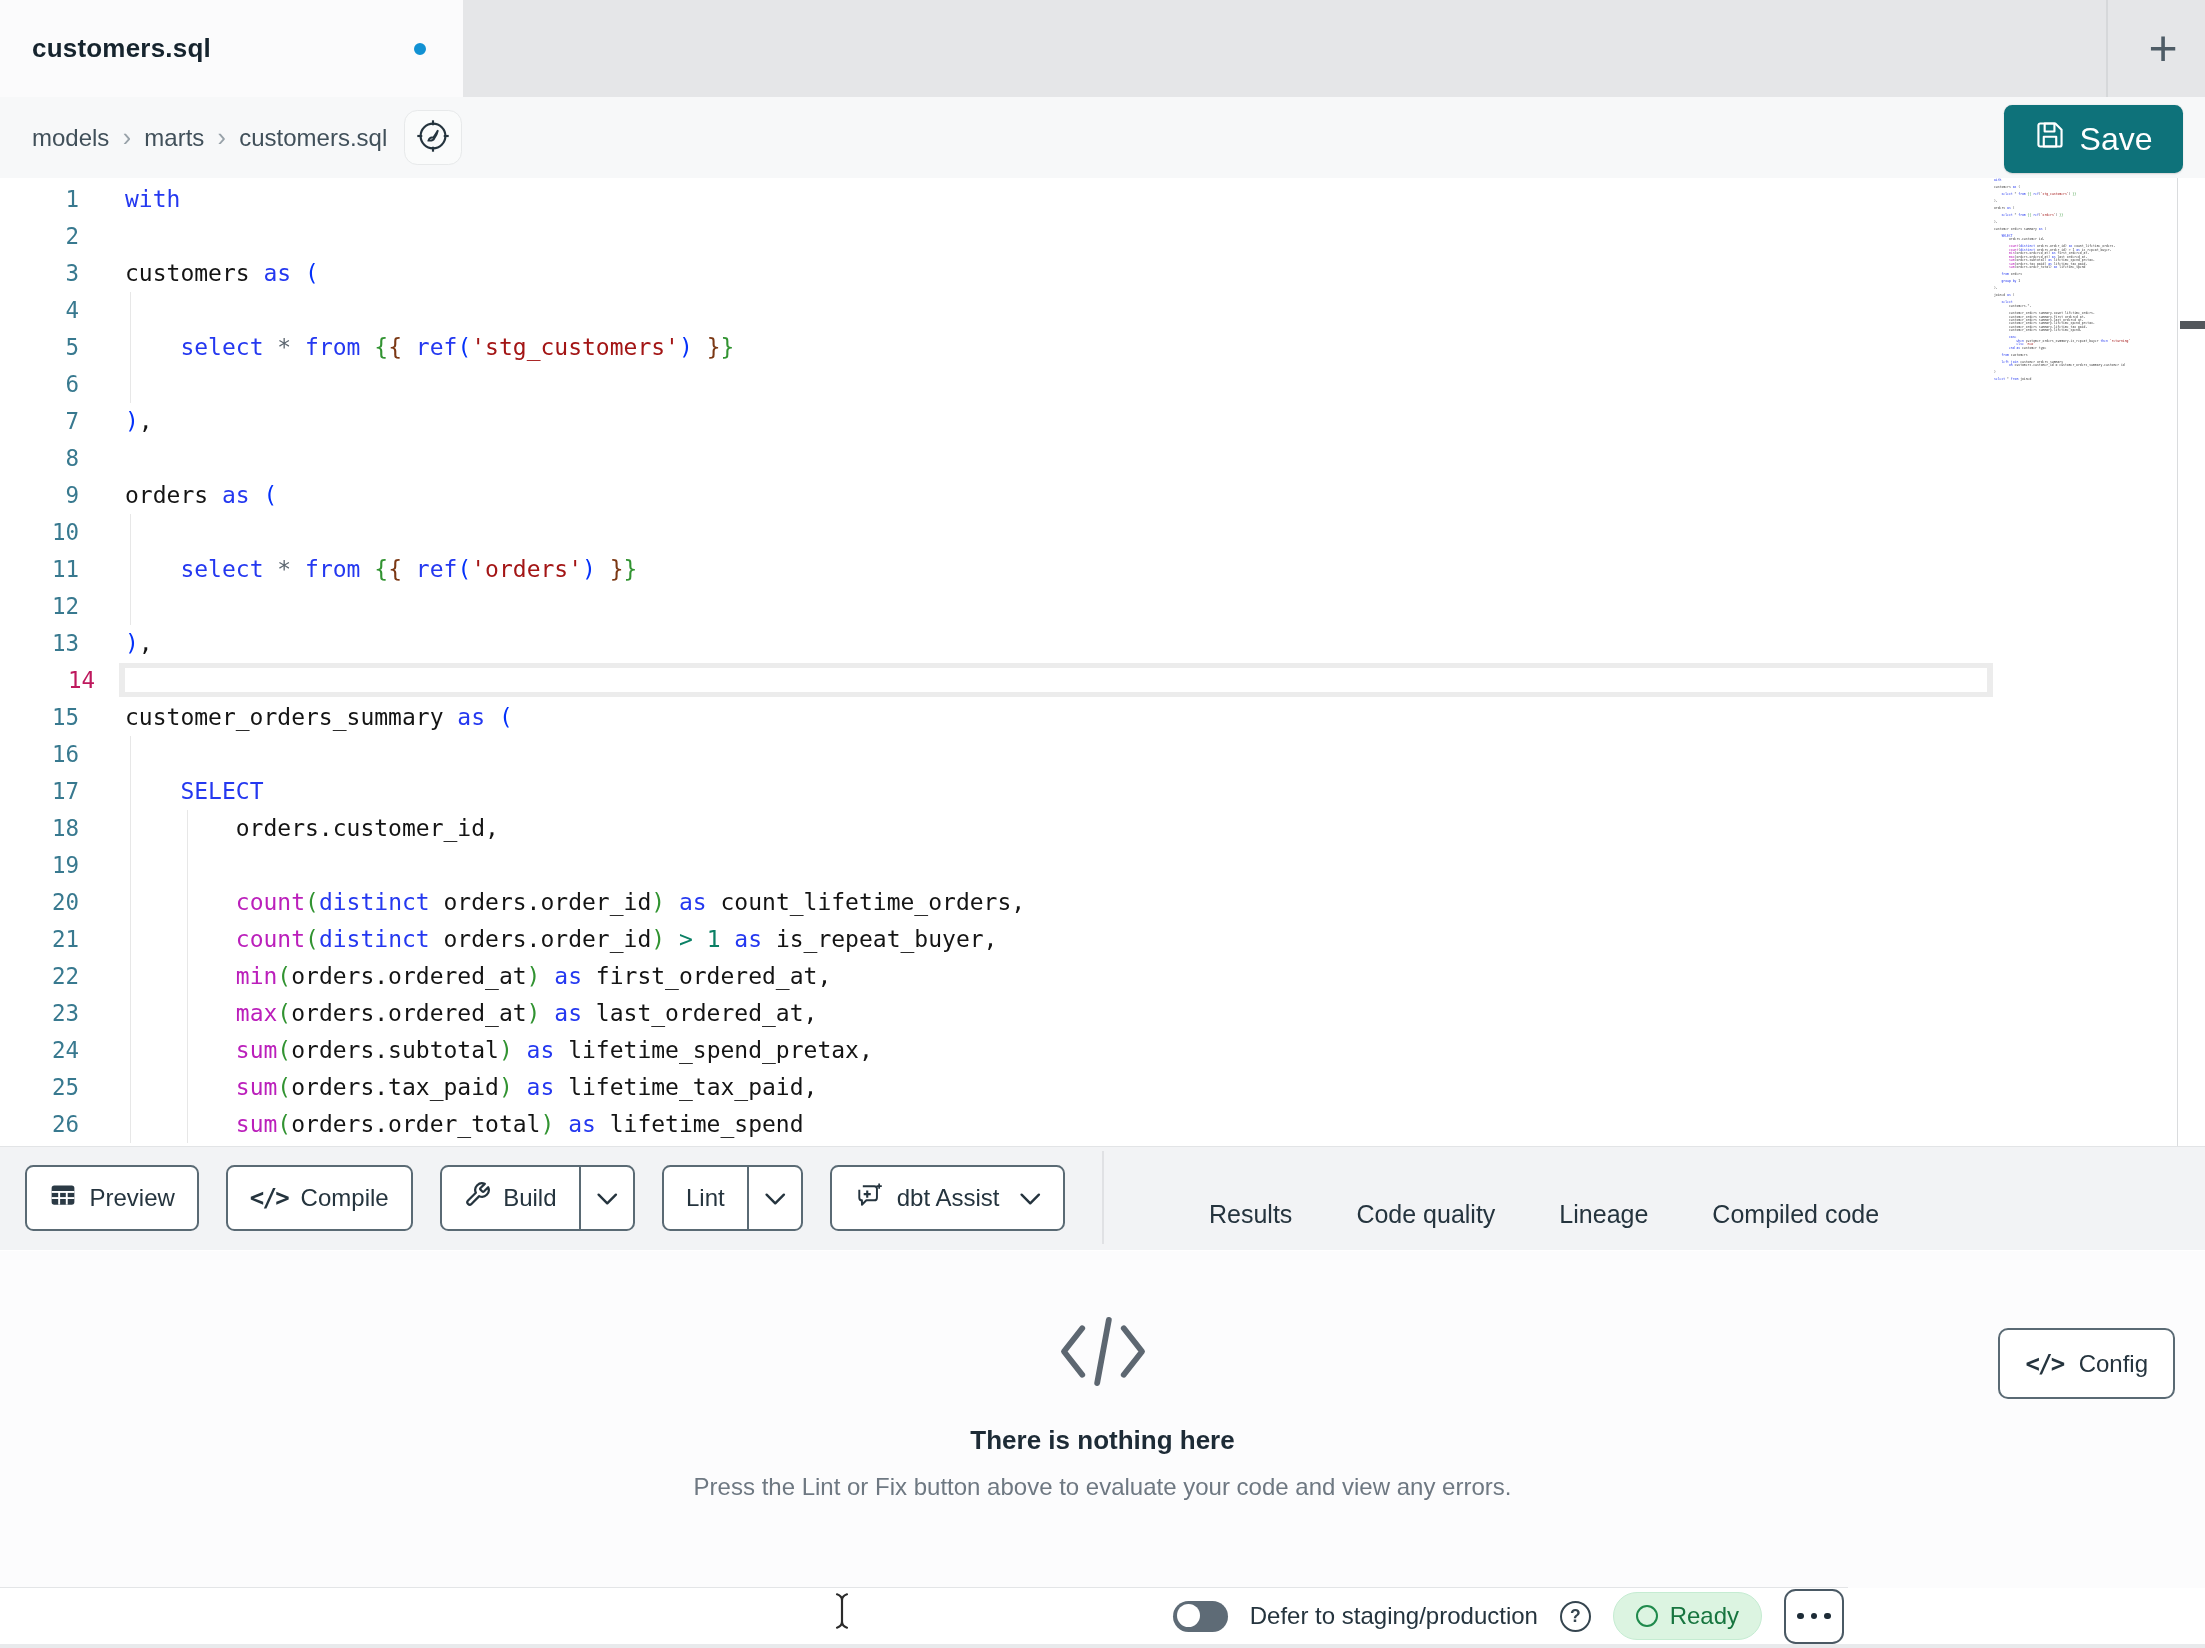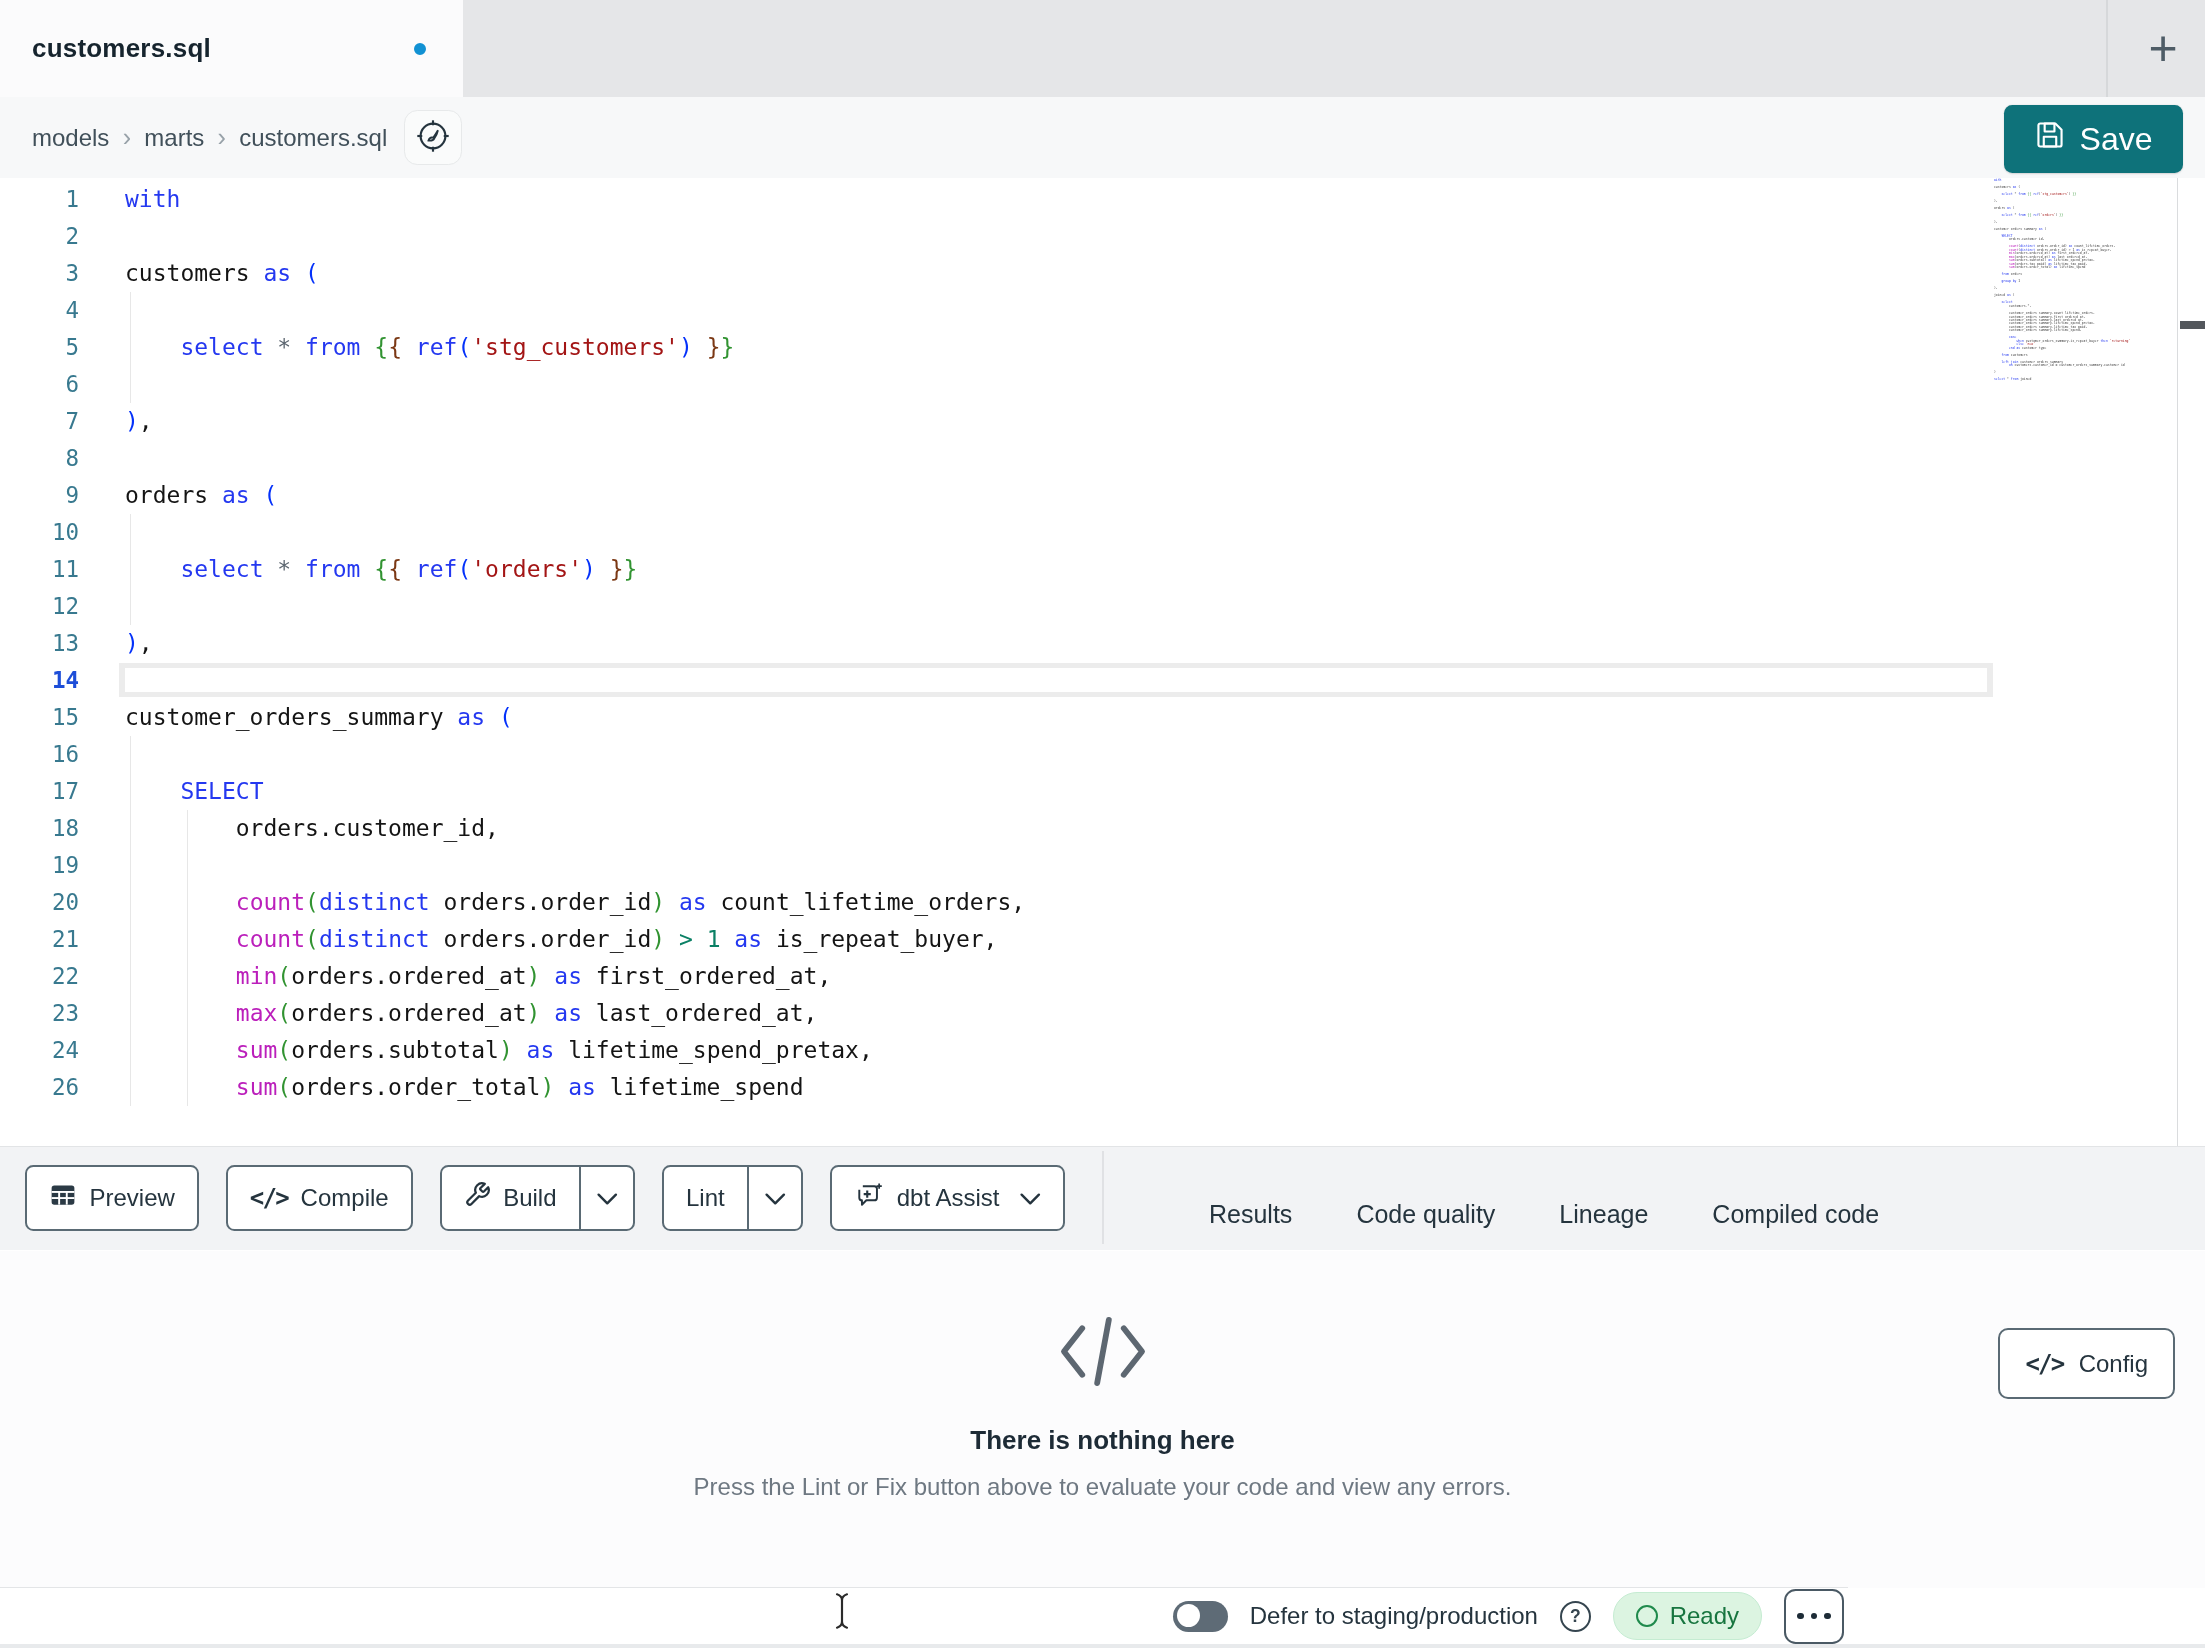--- a/index.html
+++ b/index.html
@@ -29,21 +29,21 @@
               font-family:"Liberation Sans", sans-serif; cursor:pointer; box-shadow:0 0.8px 1.7px rgba(0,0,0,.15); }
 
   
   .editor { position:absolute; left:0; top:178px; width:2205px; height:968px; background:#fff; overflow:hidden; }
   .rows { position:absolute; left:0; top:2.5px; width:1993px; }
   .row { position:relative; height:37px; line-height:37px; white-space:pre;
          font-family:"DejaVu Sans Mono", monospace; font-size:23px; }
   .row .ln { position:relative; z-index:2; display:inline-block; width:125px; padding-right:46px; text-align:right;
              color:#38798f; font-size:22.5px; font-family:"DejaVu Sans Mono", monospace; }
   .row .code { position:relative; z-index:2; }
-  .row.cur .ln { color:#1d4ed8; font-weight:700; }
+  .row.cur .ln { color:#be185d; font-weight:400;margin-left:16px; }
   .row.cur::before { content:""; position:absolute; left:119px; right:0; top:1.7px; bottom:1.7px; background:#ececec; z-index:0; }
   .row.cur::after  { content:""; position:absolute; left:125px; right:5.8px; top:6.7px; bottom:6.7px; background:#fff; z-index:1; }
   .guide { position:absolute; top:0; bottom:0; width:0; border-left:1.7px solid #e7e7e7; z-index:1; }
   .guide.g1 { left:130px; } .guide.g2 { left:187px; }
   .t-p { color:#141414; } .t-k { color:#2438f0; } .t-f { color:#bb1fbb; } .t-s { color:#a31515; }
   .t-n { color:#0b8065; } .t-o { color:#5c6670; }
   .t-b1 { color:#0431fa; } .t-b2 { color:#319331; } .t-b3 { color:#7b3814; }
 
   
   .minimap { position:absolute; left:1994px; top:0; width:180px; height:400px; overflow:hidden; }
@@ -163,20 +163,21 @@
         <div class="row"><span class="ln">15</span><span class="code"><span class="t-p">customer_orders_summary </span><span class="t-k">as</span><span class="t-b1"> (</span></span></div>
         <div class="row"><div class="guide g1"></div><span class="ln">16</span><span class="code"></span></div>
         <div class="row"><div class="guide g1"></div><span class="ln">17</span><span class="code"><span class="t-p">    </span><span class="t-k">SELECT</span></span></div>
         <div class="row"><div class="guide g1"></div><div class="guide g2"></div><span class="ln">18</span><span class="code"><span class="t-p">        orders.customer_id,</span></span></div>
         <div class="row"><div class="guide g1"></div><div class="guide g2"></div><span class="ln">19</span><span class="code"></span></div>
         <div class="row"><div class="guide g1"></div><div class="guide g2"></div><span class="ln">20</span><span class="code"><span class="t-p">        </span><span class="t-f">count</span><span class="t-b2">(</span><span class="t-k">distinct</span><span class="t-p"> orders.order_id</span><span class="t-b2">)</span><span class="t-k"> as</span><span class="t-p"> count_lifetime_orders,</span></span></div>
         <div class="row"><div class="guide g1"></div><div class="guide g2"></div><span class="ln">21</span><span class="code"><span class="t-p">        </span><span class="t-f">count</span><span class="t-b2">(</span><span class="t-k">distinct</span><span class="t-p"> orders.order_id</span><span class="t-b2">)</span><span class="t-n"> &gt; 1</span><span class="t-k"> as</span><span class="t-p"> is_repeat_buyer,</span></span></div>
         <div class="row"><div class="guide g1"></div><div class="guide g2"></div><span class="ln">22</span><span class="code"><span class="t-p">        </span><span class="t-f">min</span><span class="t-b2">(</span><span class="t-p">orders.ordered_at</span><span class="t-b2">)</span><span class="t-k"> as</span><span class="t-p"> first_ordered_at,</span></span></div>
         <div class="row"><div class="guide g1"></div><div class="guide g2"></div><span class="ln">23</span><span class="code"><span class="t-p">        </span><span class="t-f">max</span><span class="t-b2">(</span><span class="t-p">orders.ordered_at</span><span class="t-b2">)</span><span class="t-k"> as</span><span class="t-p"> last_ordered_at,</span></span></div>
         <div class="row"><div class="guide g1"></div><div class="guide g2"></div><span class="ln">24</span><span class="code"><span class="t-p">        </span><span class="t-f">sum</span><span class="t-b2">(</span><span class="t-p">orders.subtotal</span><span class="t-b2">)</span><span class="t-k"> as</span><span class="t-p"> lifetime_spend_pretax,</span></span></div>
+        <div class="row"><div class="guide g1"></div><div class="guide g2"></div><span class="ln">25</span><span class="code"><span class="t-p">        </span><span class="t-f">sum</span><span class="t-b2">(</span><span class="t-p">orders.tax_paid</span><span class="t-b2">)</span><span class="t-k"> as</span><span class="t-p"> lifetime_tax_paid,</span></span></div>
         <div class="row"><div class="guide g1"></div><div class="guide g2"></div><span class="ln">26</span><span class="code"><span class="t-p">        </span><span class="t-f">sum</span><span class="t-b2">(</span><span class="t-p">orders.order_total</span><span class="t-b2">)</span><span class="t-k"> as</span><span class="t-p"> lifetime_spend</span></span></div>
       </div>
     <div class="minimap">
       <div class="minimap-inner">
           <div class="mline"><i class="mk">with</i></div>
           <div class="mline">&nbsp;</div>
           <div class="mline">customers <i class="mk">as</i> (</div>
           <div class="mline">&nbsp;</div>
           <div class="mline">    <i class="mk">select</i> * <i class="mk">from</i> <i class="mj">{{</i> <i class="mk">ref</i>(<i class="ms">'stg_customers'</i>) <i class="mj">}}</i></div>
           <div class="mline">&nbsp;</div>

